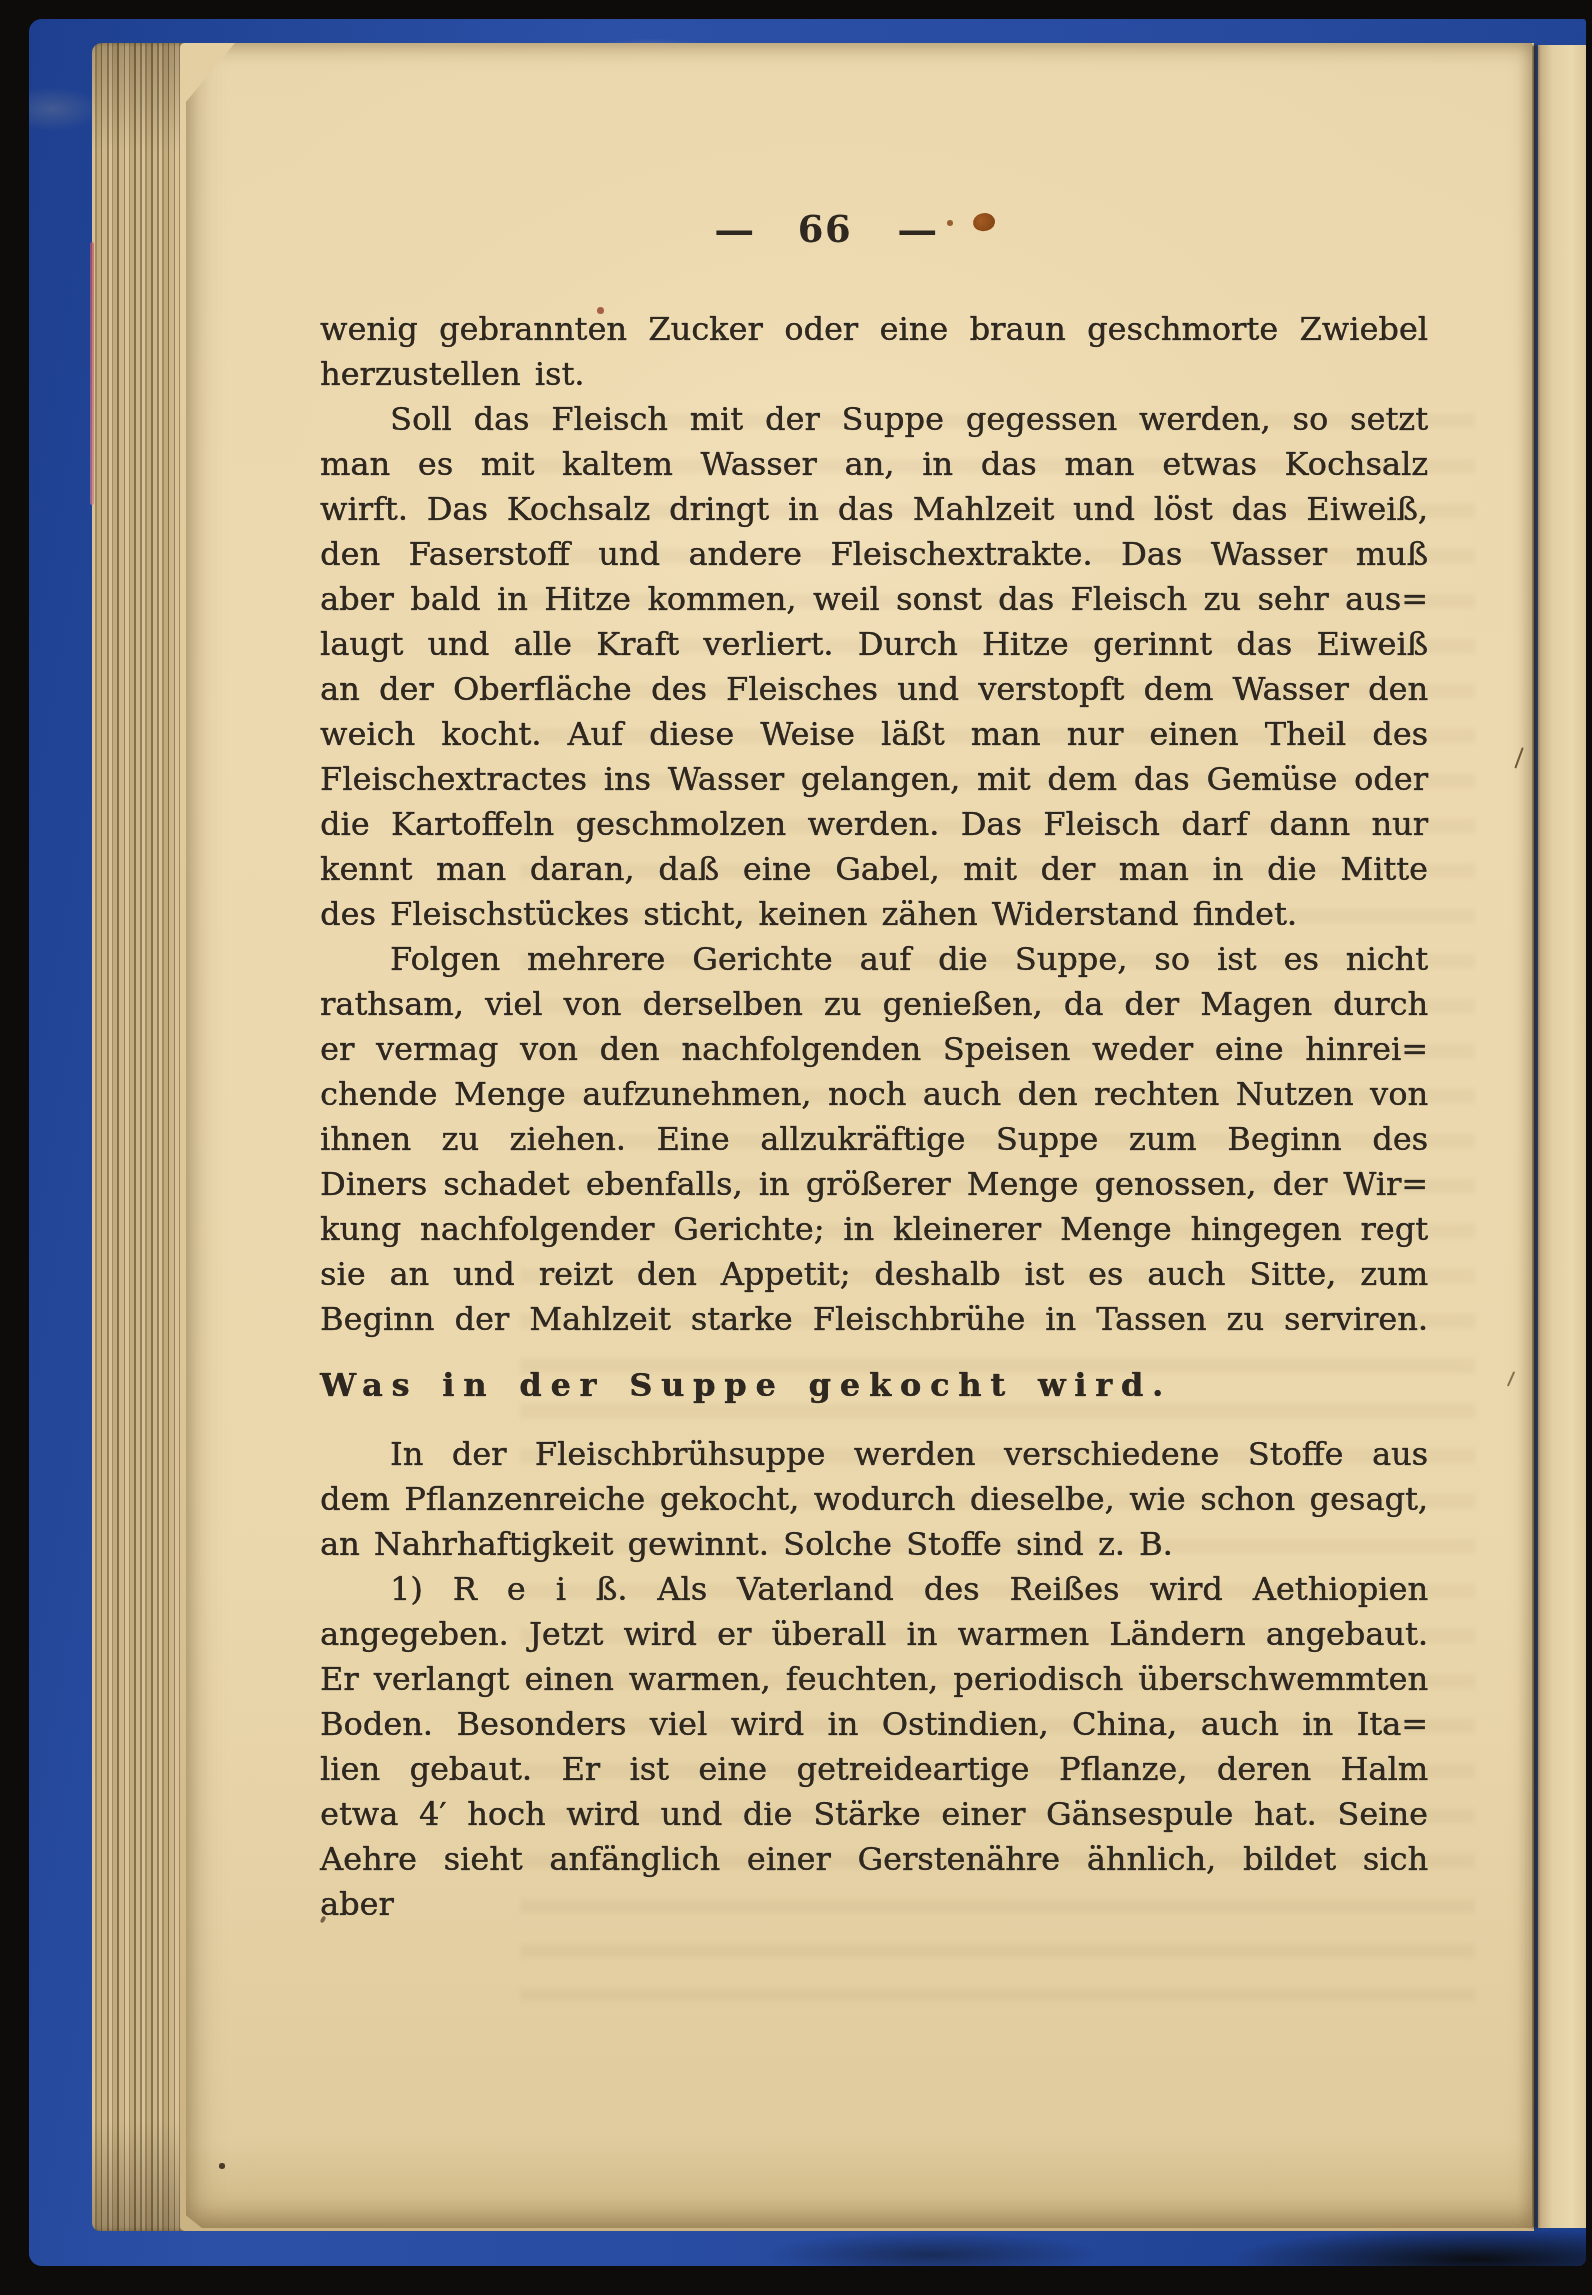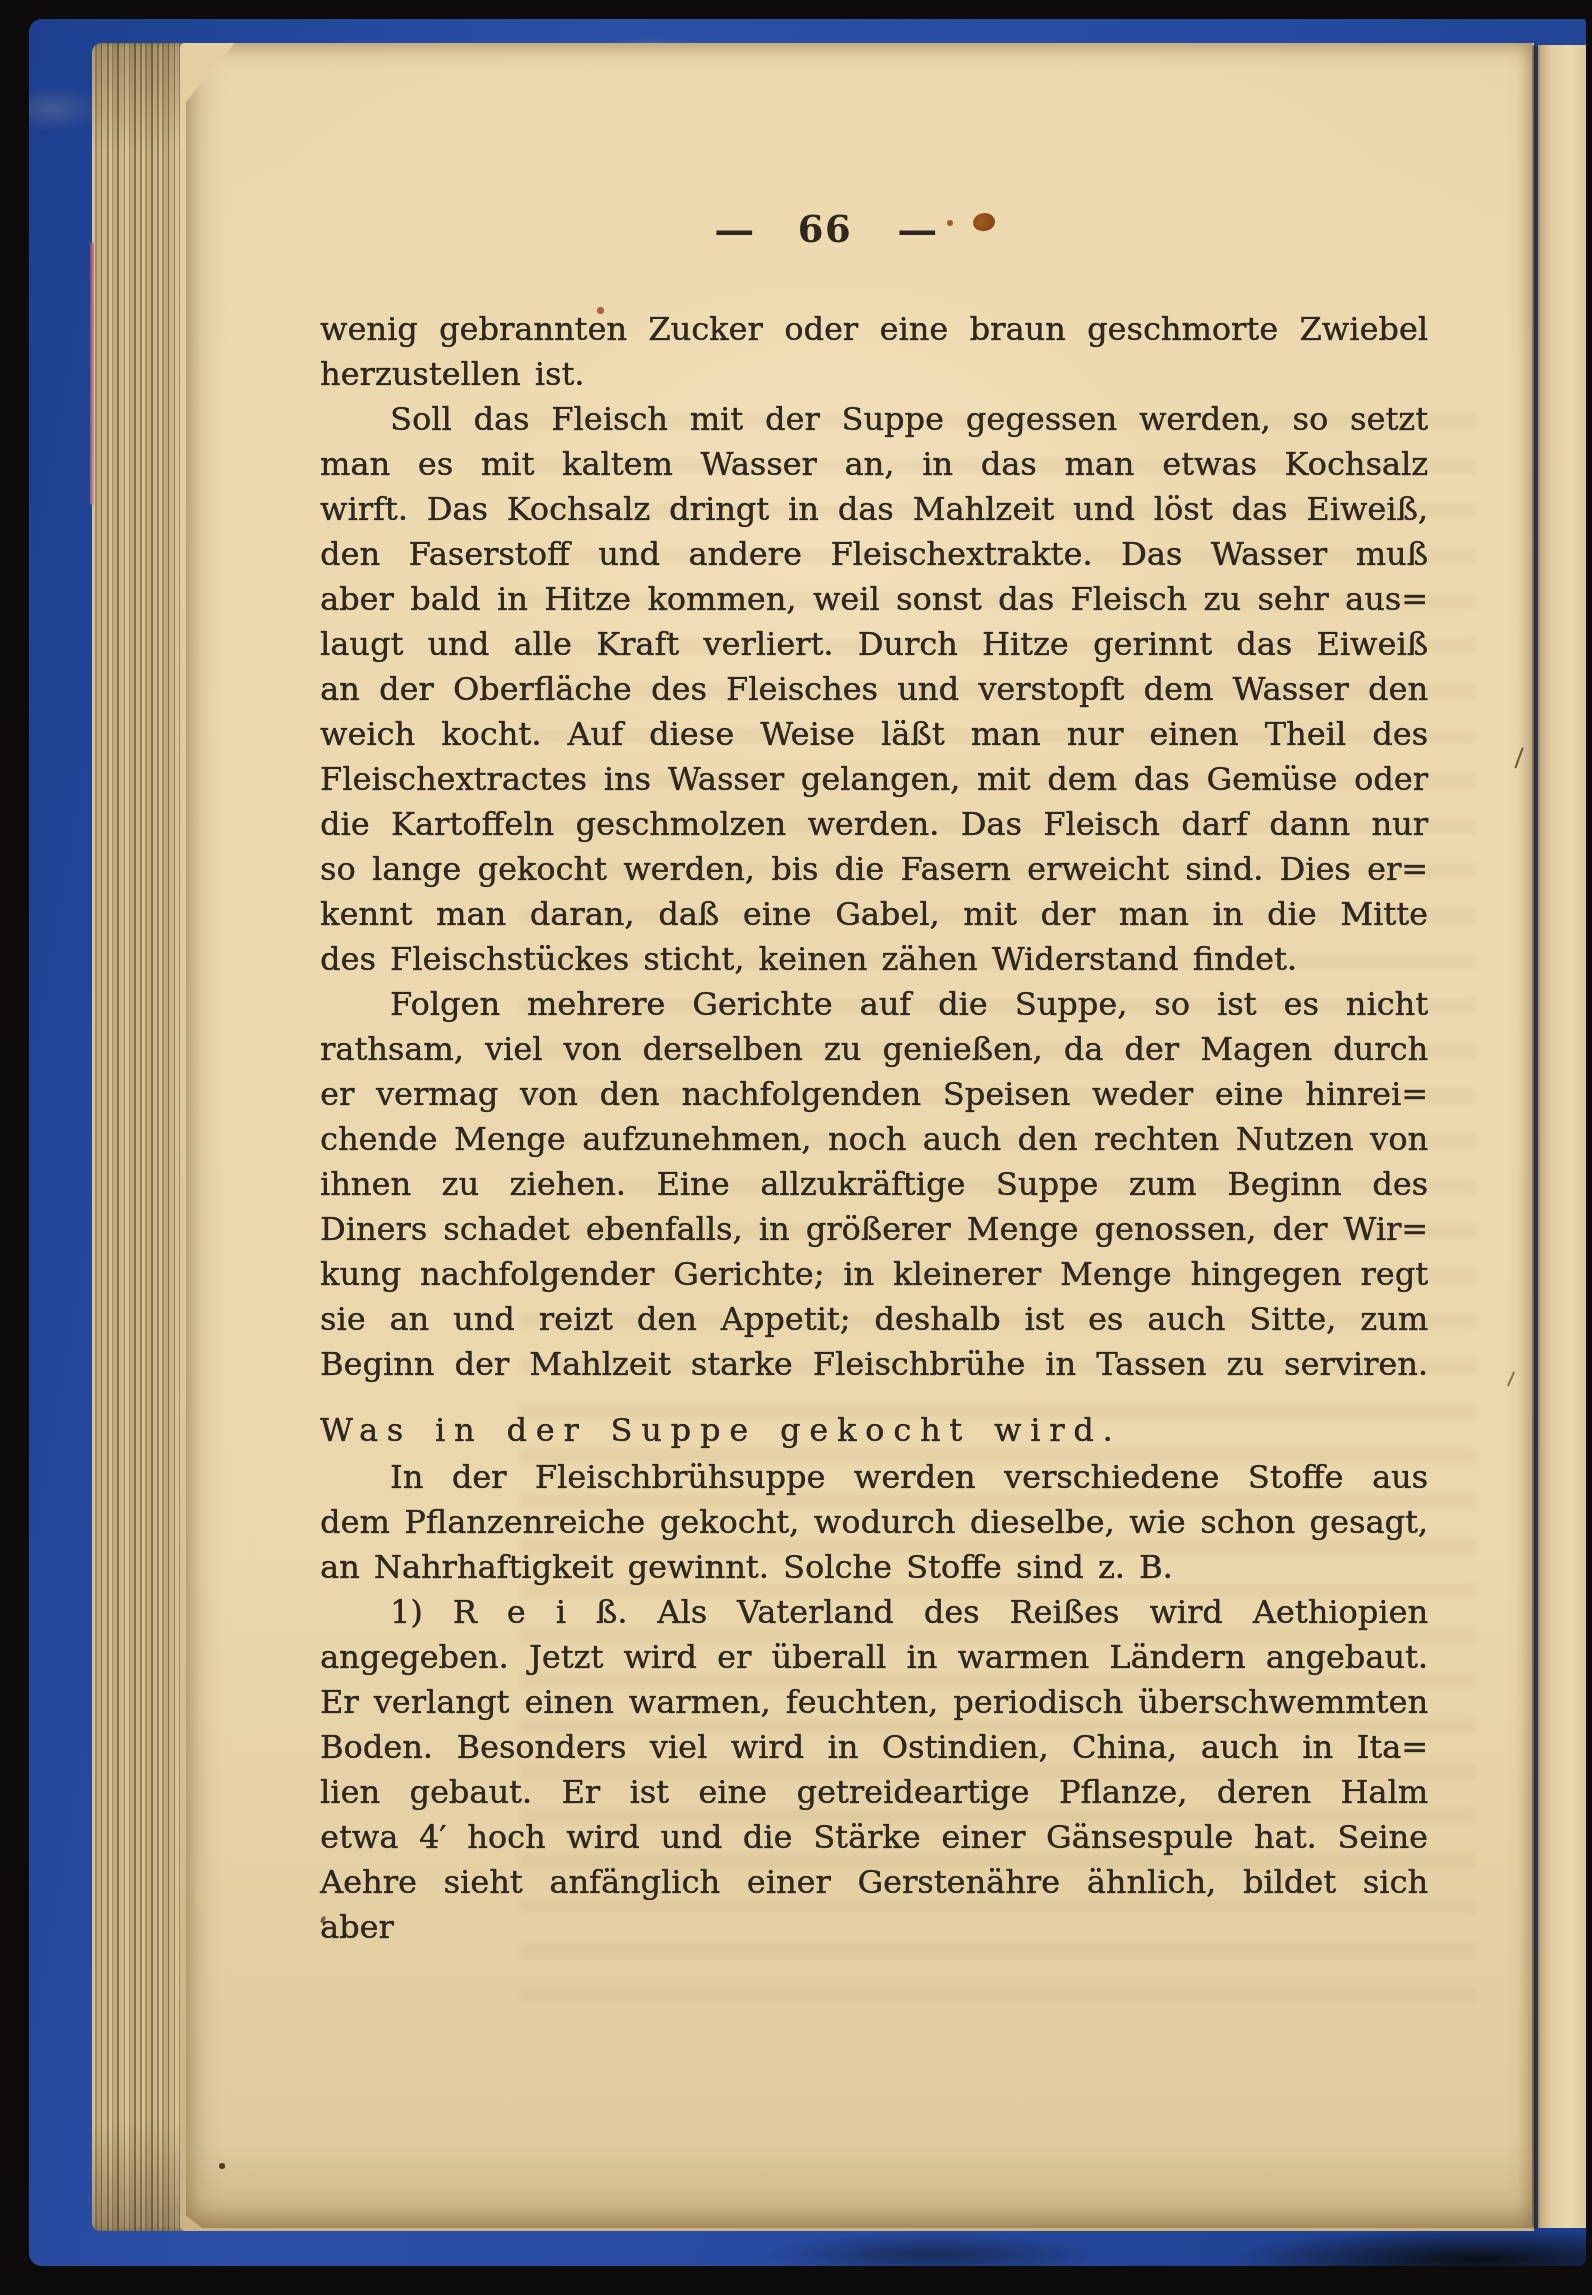--- a/index.html
+++ b/index.html
@@ -97,21 +97,21 @@
   .text-col {
     position:absolute; left:134px; top:264px; width:1108px;
     font-size:32px; line-height:45px; color:#2e2820;
     text-shadow:0.3px 0 0 rgba(46,40,32,.8);
     -webkit-text-stroke:0.3px rgba(46,40,32,.55);
     word-spacing:4px;
   }
   .line { text-align:justify; text-align-last:justify; }
   .line.last { text-align-last:left; }
   .line.indent { text-indent:70px; }
-  .heading-block { margin:21px 0 2px; }
+  .heading-block { margin:21px 0 24px;font-weight:bold; }
   .heading-line {
     text-align:center; text-align-last:center;
     letter-spacing:8.8px; font-size:32px;
   }
 
   
   .stain-brown {
     position:absolute; left:787px; top:170px; width:22px; height:18.3px;
     background:radial-gradient(circle at 40% 40%, #a35a20, #7c3f12);
     border-radius:55% 60% 50% 58%; transform:rotate(-14deg);
@@ -163,21 +163,20 @@
           <div class="line indent">Soll das Fleisch mit der Suppe gegessen werden, so setzt</div>
           <div class="line">man es mit kaltem Wasser an, in das man etwas Kochsalz</div>
           <div class="line">wirft. Das Kochsalz dringt in das Mahlzeit und löst das Eiweiß,</div>
           <div class="line">den Faserstoff und andere Fleischextrakte. Das Wasser muß</div>
           <div class="line">aber bald in Hitze kommen, weil sonst das Fleisch zu sehr aus=</div>
           <div class="line">laugt und alle Kraft verliert. Durch Hitze gerinnt das Eiweiß</div>
           <div class="line">an der Oberfläche des Fleisches und verstopft dem Wasser den</div>
           <div class="line">weich kocht. Auf diese Weise läßt man nur einen Theil des</div>
           <div class="line">Fleischextractes ins Wasser gelangen, mit dem das Gemüse oder</div>
           <div class="line">die Kartoffeln geschmolzen werden. Das Fleisch darf dann nur</div>
-          <div class="line">so lange gekocht werden, bis die Fasern erweicht sind. Dies er=</div>
           <div class="line">kennt man daran, daß eine Gabel, mit der man in die Mitte</div>
           <div class="line last">des Fleischstückes sticht, keinen zähen Widerstand findet.</div>
         </div>
         <div class="para-block">
           <div class="line indent">Folgen mehrere Gerichte auf die Suppe, so ist es nicht</div>
           <div class="line">rathsam, viel von derselben zu genießen, da der Magen durch</div>
           <div class="line">er vermag von den nachfolgenden Speisen weder eine hinrei=</div>
           <div class="line">chende Menge aufzunehmen, noch auch den rechten Nutzen von</div>
           <div class="line">ihnen zu ziehen. Eine allzukräftige Suppe zum Beginn des</div>
           <div class="line">Diners schadet ebenfalls, in größerer Menge genossen, der Wir=</div>

